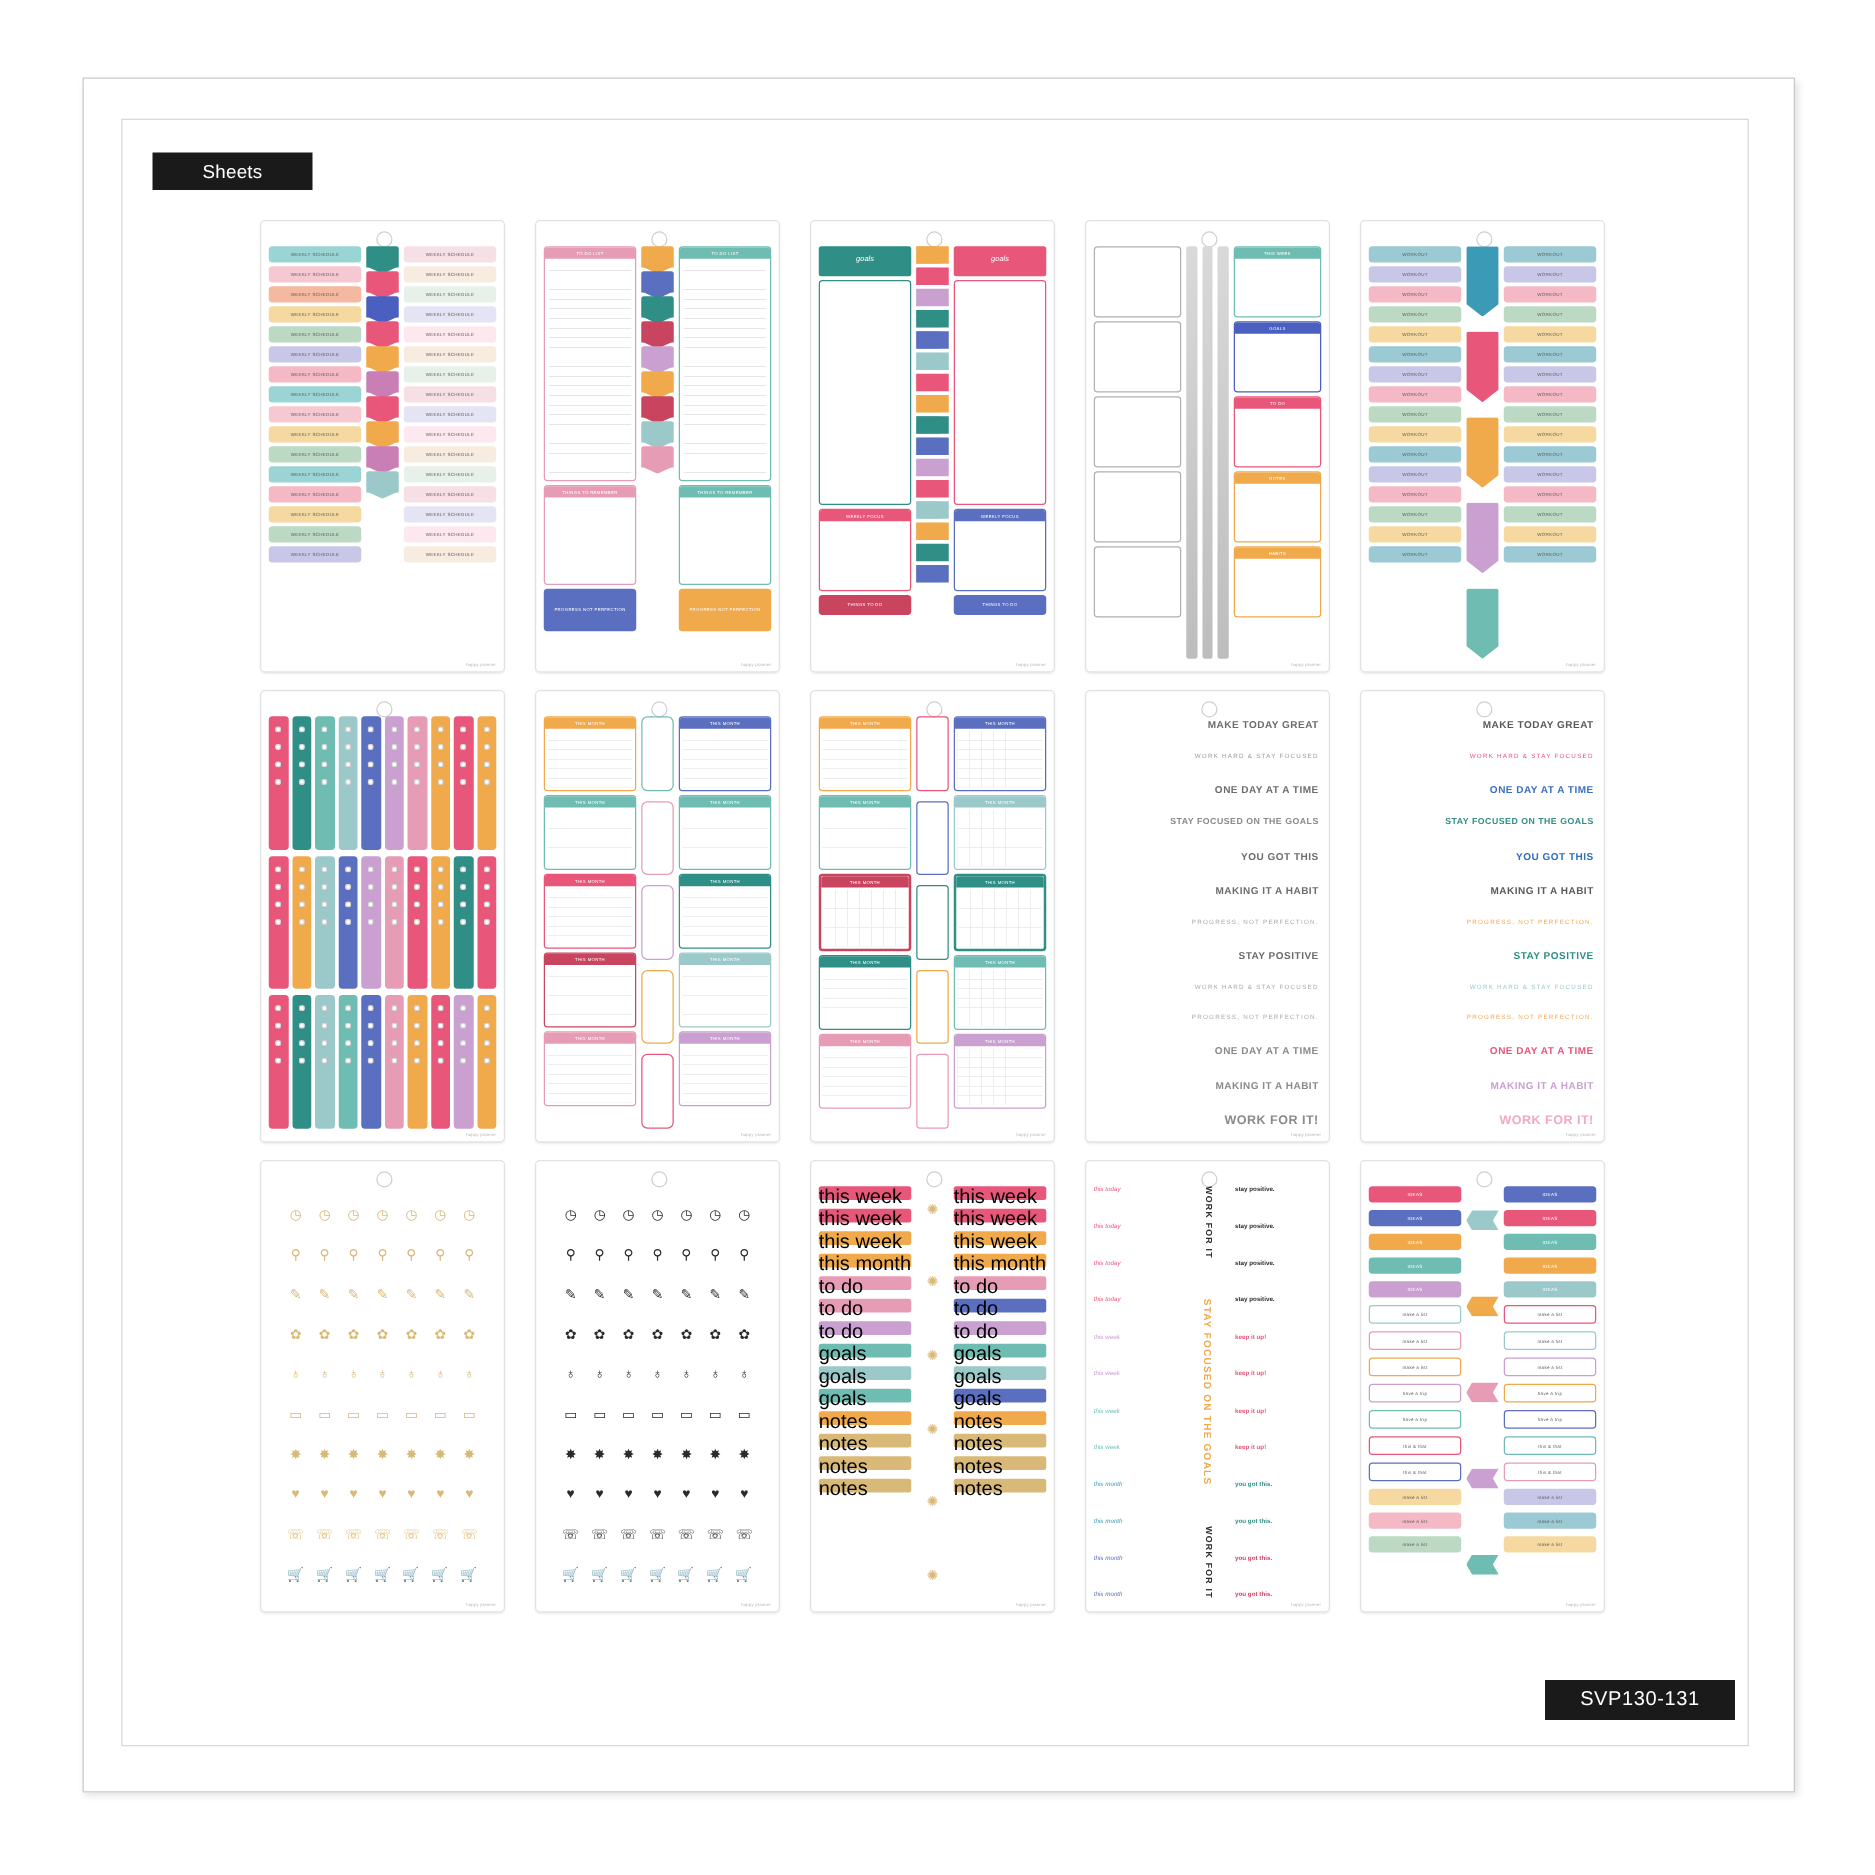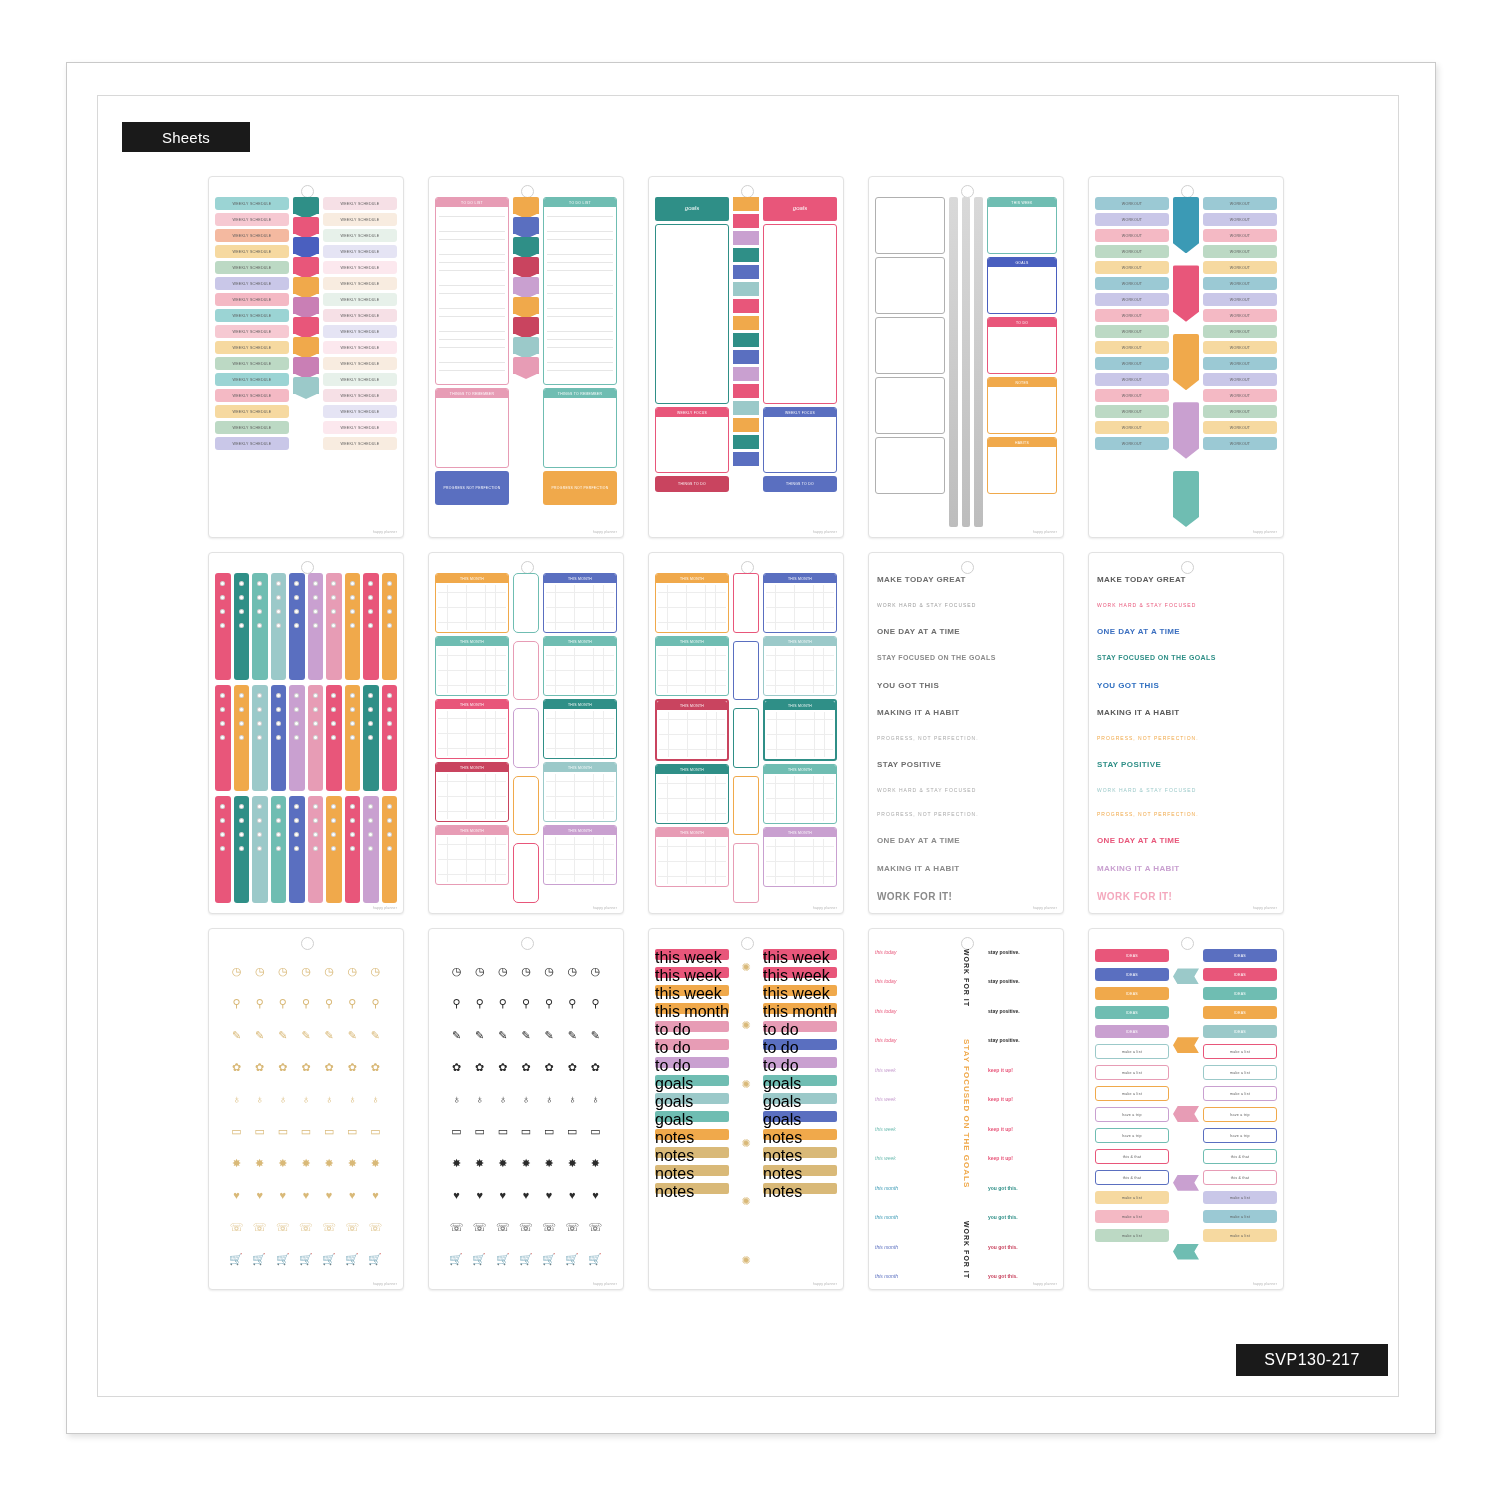--- a/index.html
+++ b/index.html
@@ -62,36 +62,36 @@
     clip-path:polygon(0 0,72% 0,100% 50%,72% 100%,0 100%);}
   .box{border-radius:3px;background:#fff;}
   .boxfill{border-radius:3px;}
   .lines{background:
      repeating-linear-gradient(to bottom,transparent 0 7px,#e6e6e6 7px 7.7px);}
   .miniheader{height:9px;border-radius:2px 2px 0 0;}
   .hdrtext{font-size:3.4px;color:#ffffff;display:flex;align-items:center;justify-content:center;letter-spacing:0.3px;}
   .dot{width:3px;height:3px;border-radius:50%;background:#fff;border:0.5px solid rgba(0,0,0,0.18);}
   .tallbar{flex:1;border-radius:3px;display:flex;flex-direction:column;align-items:center;gap:9px;padding-top:8px;}
   .iconcell{display:flex;align-items:center;justify-content:center;font-size:11px;}
-  .quote{font-size:8px;text-align:left;font-weight:bold;letter-spacing:0.4px;line-height:1.15;}
+  .quote{font-size:8px;text-align:right;font-weight:bold;letter-spacing:0.4px;line-height:1.15;}
   .quote.sm{font-size:5px;font-weight:normal;letter-spacing:1px;}
   .scriptline{font-size:5px;font-style:italic;color:#444;}
   .stripe{height:11px;border-radius:2px;}
   .vtext{writing-mode:vertical-rl;font-size:9px;font-weight:bold;letter-spacing:1px;}
 </style>
 </head>
 <body>
 
 <div class="page">
   <div class="outer-frame">
     <div class="inner-frame"></div>
   </div>
 
   <div class="chip chip-sheets">Sheets</div>
-  <div class="chip chip-sku">SVP130-217</div>
+  <div class="chip chip-sku">SVP130-131</div>
 
   <div class="grid">
 
     <div class="sheet">
       <div class="punch"></div>
       <div class="cols">
         <div class="col">
           <div class="pill" style="background:#9bd4d4">WEEKLY SCHEDULE</div>
           <div class="pill" style="background:#f6c9d2">WEEKLY SCHEDULE</div>
           <div class="pill" style="background:#f4b9a0">WEEKLY SCHEDULE</div>

